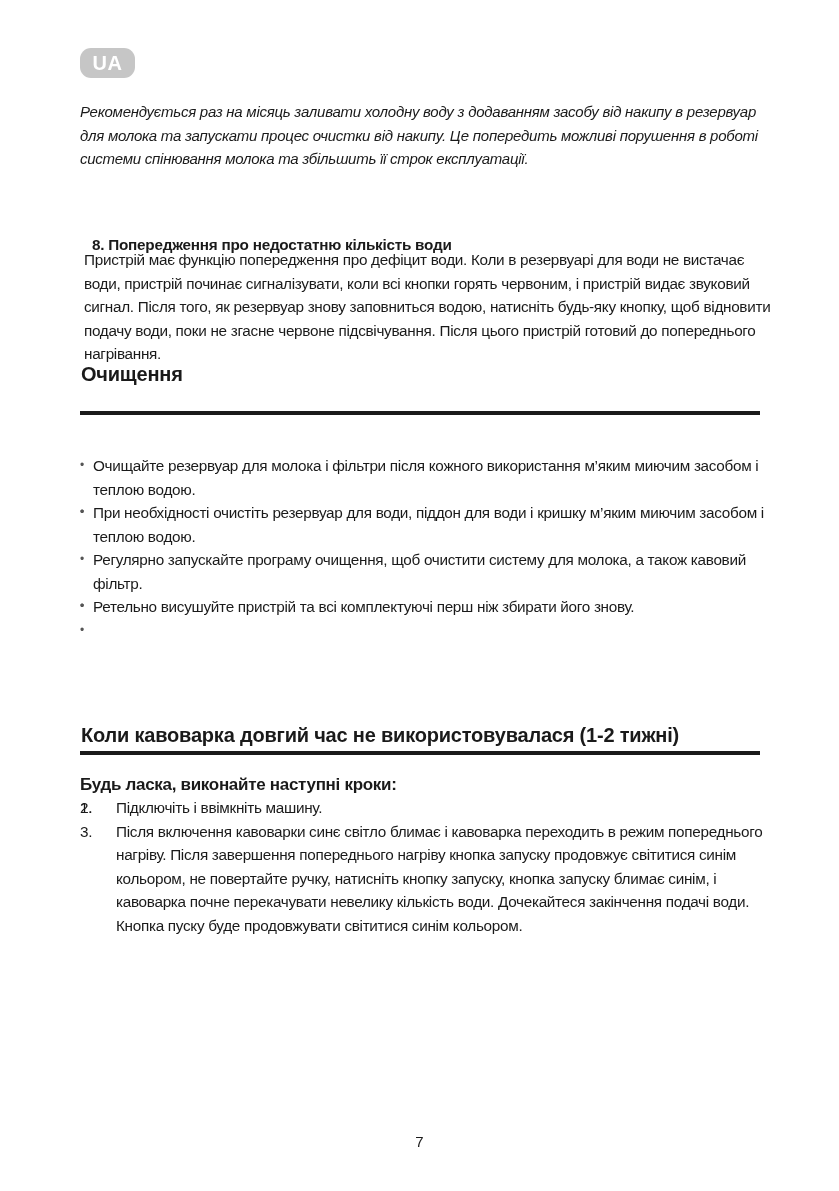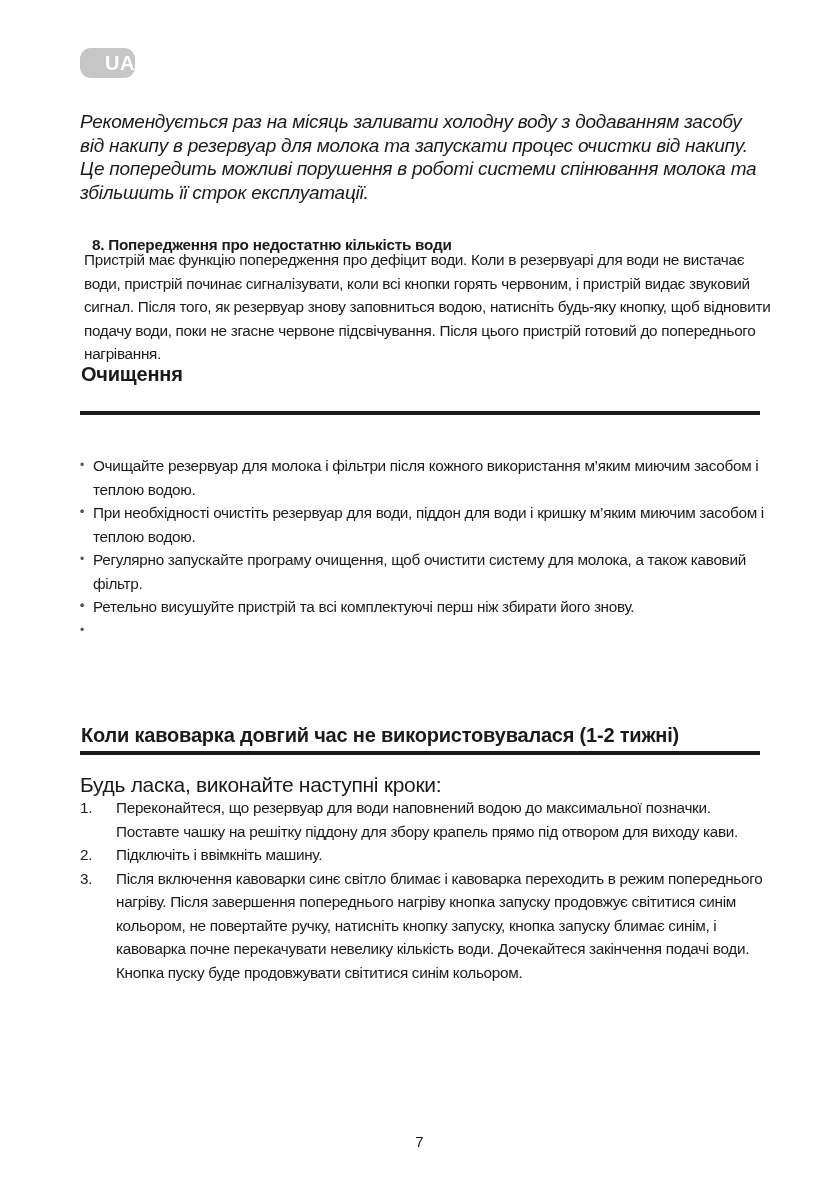--- a/index.html
+++ b/index.html
@@ -5,26 +5,26 @@
     html, body { margin: 0; padding: 0; background: #ffffff; }
     body {
       width: 839px; height: 1191px; position: relative; overflow: hidden;
       font-family: "Liberation Sans", "DejaVu Sans", sans-serif;
       color: #1a1a1a;
     }
     .lang-badge {
       position: absolute; left: 80px; top: 48px;
       width: 55px; height: 30px; border-radius: 11px;
       background: #c6c6c6; color: #ffffff;
-      font-weight: bold; font-size: 20px; line-height: 30px; text-align: right;
+      font-weight: bold; font-size: 20px; line-height: 30px; text-align: center;
       letter-spacing: 0.5px;
     }
     .intro {
-      position: absolute; left: 80px; top: 110px; width: 690px;
-      font-style: italic; font-size: 19px; line-height: 23.5px; margin: 0;
+      position: absolute; left: 80px; top: 100px; width: 690px;
+      font-style: italic; font-size: 15px; line-height: 23.5px; margin: 0;
       letter-spacing: -0.25px;
     }
     .sub-heading {
       position: absolute; left: 80px; top: 221px; margin: 12px;
       font-weight: bold; font-size: 15.3px; line-height: 23.5px; letter-spacing: -0.25px;
     }
     .para {
       position: absolute; left: 80px; top: 244px; width: 690px; margin: 4px;
       font-size: 15.3px; line-height: 23.5px; letter-spacing: -0.3px;
     }
@@ -39,21 +39,21 @@
       position: absolute; left: 80px; top: 454px; width: 690px;
       list-style: none; margin: 0; padding: 0;
       font-size: 15.3px; line-height: 23.5px; letter-spacing: -0.3px;
     }
     .bullets li { position: relative; padding-left: 13px; }
     .bullets li .dot {
       position: absolute; left: 0; top: 0; font-size: 12px; color: #555;
     }
     .steps-intro {
       position: absolute; left: 80px; top: 773px; margin: 0;
-      font-size: 21px; line-height: 23.5px; letter-spacing: -0.3px;
+      font-size: 17px; line-height: 23.5px; letter-spacing: -0.3px; font-weight: bold;
     }
     .steps {
       position: absolute; left: 80px; top: 796px; width: 690px;
       list-style: none; margin: 0; padding: 0;
       font-size: 15.3px; line-height: 23.5px; letter-spacing: -0.3px;
     }
     .steps li { position: relative; padding-left: 36px; }
     .steps li .num { position: absolute; left: 0; top: 0; }
     .page-number {
       position: absolute; left: 0; width: 839px; top: 1133px;
@@ -81,18 +81,18 @@
   <li><span class="dot">•</span></li>
   <li><span class="dot">•</span><span>Ретельно висушуйте пристрій та всі комплектуючі перш ніж збирати його знову.</span></li>
   <li><span class="dot">•</span></li>
 </ul>
 
 <h2 class="section-title" style="top:722px;">Коли кавоварка довгий час не використовувалася (1-2 тижні)</h2>
 <div class="rule" style="top:751px;"></div>
 
 <p class="steps-intro">Будь ласка, виконайте наступні кроки:</p>
 <ol class="steps">
-  <li><span class="num">1.</span><span>Переконайтеся, що резервуар для води наповнений водою до максимальної по­значки. Поставте чашку на решітку піддону для збору крапель прямо під отвором для виходу кави.</span></li>
+  <li><span class="num">1.</span></li>
   <li><span class="num">2.</span><span>Підключіть і ввімкніть машину.</span></li>
   <li><span class="num">3.</span><span>Після включення кавоварки синє світло блимає і кавоварка переходить в режим попереднього нагріву. Після завершення попереднього нагріву кнопка запуску продовжує світитися синім кольором, не повертайте ручку, натисніть кнопку запуску, кнопка запуску блимає синім, і кавоварка почне перекачувати невелику кількість води. Дочекайтеся закінчення подачі води. Кнопка пуску буде продовжу­вати світитися синім кольором.</span></li>
 </ol>
 
 <div class="page-number">7</div>
 
 </body></html>

